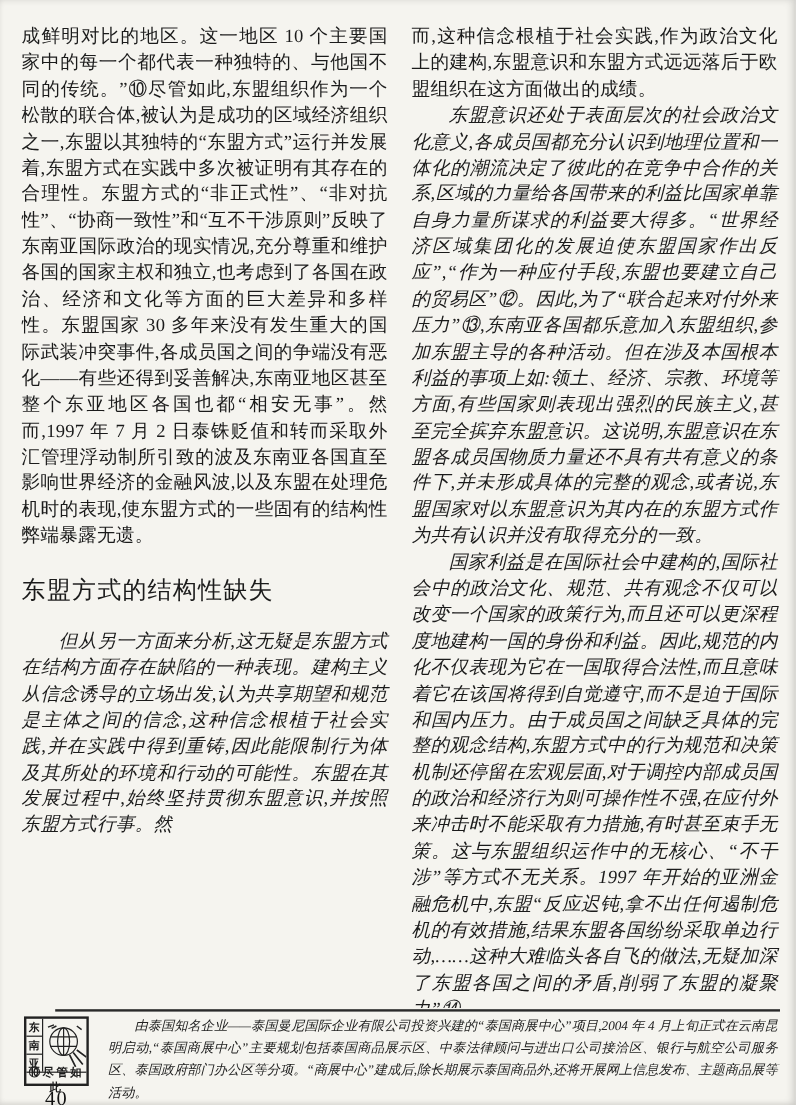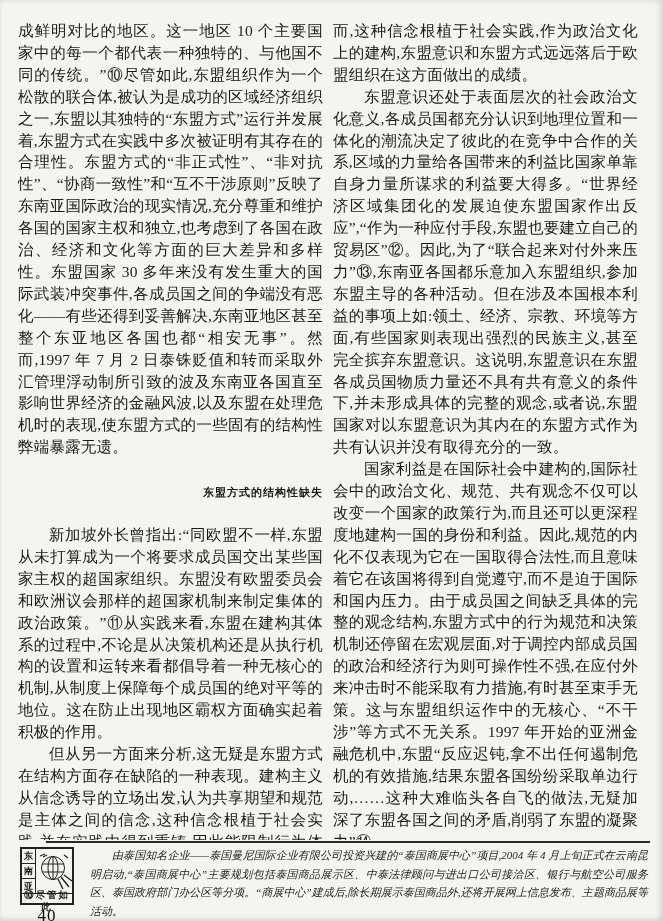--- a/index.html
+++ b/index.html
@@ -9,38 +9,38 @@
     background:#f5f4ef;
     color:#1b1b1b;
     font-family:"Liberation Serif", serif;
     box-sizing:border-box;
     padding:20px 13px 0 18px;
     overflow:hidden;
     box-shadow:inset -3px 0 6px rgba(0,0,0,.12), inset 0 -2px 4px rgba(0,0,0,.06);
   }
   .columns{
     display:flex;
-    gap:10px;
+    gap:20px;
     height:820px;
     overflow:hidden;
   }
   .col{
     width:305px;
     font-size:15.5px;
     line-height:21.9px;
     text-align:justify;
     letter-spacing:.2px;
   }
   .col p{margin:0;}
-  .col p.indent{text-indent:2em;}
+  .col p.indent{text-indent:2em;font-style:italic;}
   .heading{
     display:block;
-    text-align:right;
-    font-weight:bold;
-    font-size:11px;
+    text-align:left;
+    font-weight:normal;
+    font-size:20px;
     margin:24px 0 20px 0;
     letter-spacing:1px;
   }
   .footer{
     position:absolute;
     left:18px;right:13px;bottom:0;
     height:80px;
   }
   .footer-rule{
     position:absolute;
@@ -103,21 +103,20 @@
 </head>
 <body>
 
 <div class="page">
 
   <div class="columns">
 
     <div class="col">
       <p>成鲜明对比的地区。这一地区 10 个主要国家中的每一个都代表一种独特的、与他国不同的传统。”⑩尽管如此,东盟组织作为一个松散的联合体,被认为是成功的区域经济组织之一,东盟以其独特的“东盟方式”运行并发展着,东盟方式在实践中多次被证明有其存在的合理性。东盟方式的“非正式性”、“非对抗性”、“协商一致性”和“互不干涉原则”反映了东南亚国际政治的现实情况,充分尊重和维护各国的国家主权和独立,也考虑到了各国在政治、经济和文化等方面的巨大差异和多样性。东盟国家 30 多年来没有发生重大的国际武装冲突事件,各成员国之间的争端没有恶化——有些还得到妥善解决,东南亚地区甚至整个东亚地区各国也都“相安无事”。然而,1997 年 7 月 2 日泰铢贬值和转而采取外汇管理浮动制所引致的波及东南亚各国直至影响世界经济的金融风波,以及东盟在处理危机时的表现,使东盟方式的一些固有的结构性弊端暴露无遗。</p>
       <span class="heading">东盟方式的结构性缺失</span>
-      <p class="indent">新加坡外长曾指出:“同欧盟不一样,东盟从未打算成为一个将要求成员国交出某些国家主权的超国家组织。东盟没有欧盟委员会和欧洲议会那样的超国家机制来制定集体的政治政策。”⑪从实践来看,东盟在建构其体系的过程中,不论是从决策机构还是从执行机构的设置和运转来看都倡导着一种无核心的机制,从制度上保障每个成员国的绝对平等的地位。这在防止出现地区霸权方面确实起着积极的作用。</p>
       <p class="indent">但从另一方面来分析,这无疑是东盟方式在结构方面存在缺陷的一种表现。建构主义从信念诱导的立场出发,认为共享期望和规范是主体之间的信念,这种信念根植于社会实践,并在实践中得到重铸,因此能限制行为体及其所处的环境和行动的可能性。东盟在其发展过程中,始终坚持贯彻东盟意识,并按照东盟方式行事。然</p>
     </div>
 
     <div class="col">
       <p>而,这种信念根植于社会实践,作为政治文化上的建构,东盟意识和东盟方式远远落后于欧盟组织在这方面做出的成绩。</p>
       <p class="indent">东盟意识还处于表面层次的社会政治文化意义,各成员国都充分认识到地理位置和一体化的潮流决定了彼此的在竞争中合作的关系,区域的力量给各国带来的利益比国家单靠自身力量所谋求的利益要大得多。“世界经济区域集团化的发展迫使东盟国家作出反应”,“作为一种应付手段,东盟也要建立自己的贸易区”⑫。因此,为了“联合起来对付外来压力”⑬,东南亚各国都乐意加入东盟组织,参加东盟主导的各种活动。但在涉及本国根本利益的事项上如:领土、经济、宗教、环境等方面,有些国家则表现出强烈的民族主义,甚至完全摈弃东盟意识。这说明,东盟意识在东盟各成员国物质力量还不具有共有意义的条件下,并未形成具体的完整的观念,或者说,东盟国家对以东盟意识为其内在的东盟方式作为共有认识并没有取得充分的一致。</p>
       <p class="indent">国家利益是在国际社会中建构的,国际社会中的政治文化、规范、共有观念不仅可以改变一个国家的政策行为,而且还可以更深程度地建构一国的身份和利益。因此,规范的内化不仅表现为它在一国取得合法性,而且意味着它在该国将得到自觉遵守,而不是迫于国际和国内压力。由于成员国之间缺乏具体的完整的观念结构,东盟方式中的行为规范和决策机制还停留在宏观层面,对于调控内部成员国的政治和经济行为则可操作性不强,在应付外来冲击时不能采取有力措施,有时甚至束手无策。这与东盟组织运作中的无核心、“不干涉”等方式不无关系。1997 年开始的亚洲金融危机中,东盟“反应迟钝,拿不出任何遏制危机的有效措施,结果东盟各国纷纷采取单边行动,……这种大难临头各自飞的做法,无疑加深了东盟各国之间的矛盾,削弱了东盟的凝聚力”⑭。</p>
 
     </div>
 

